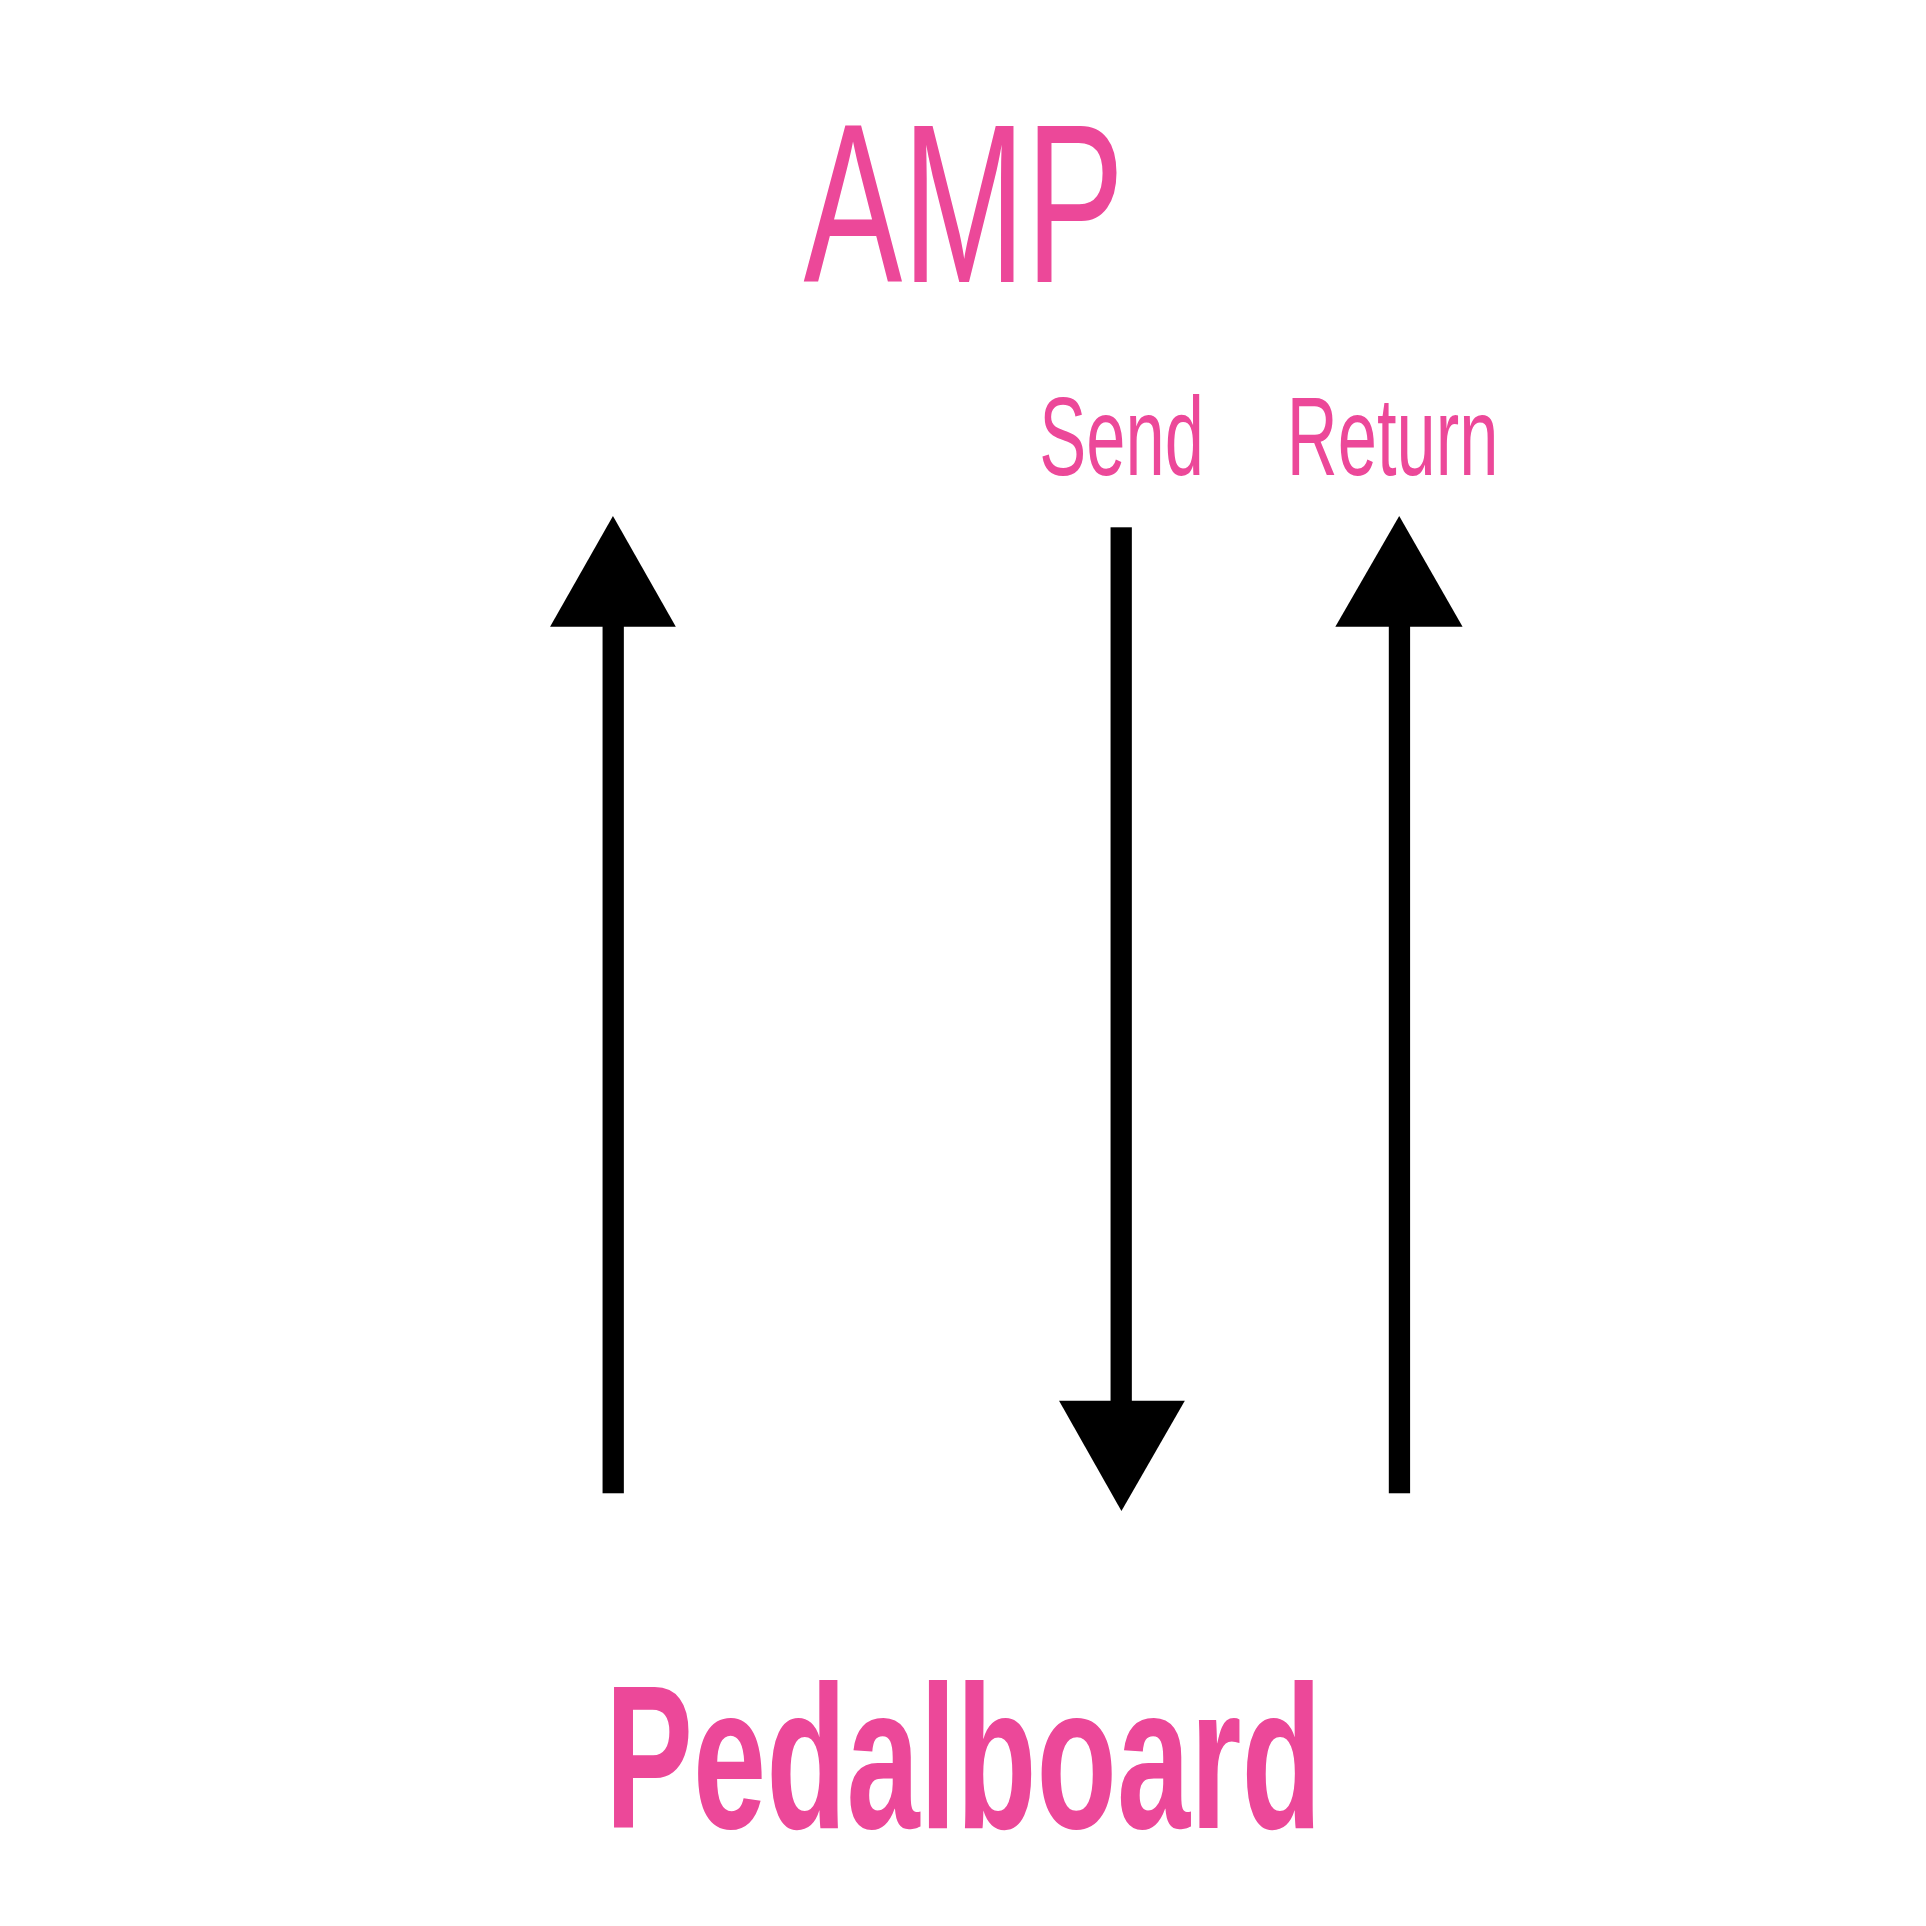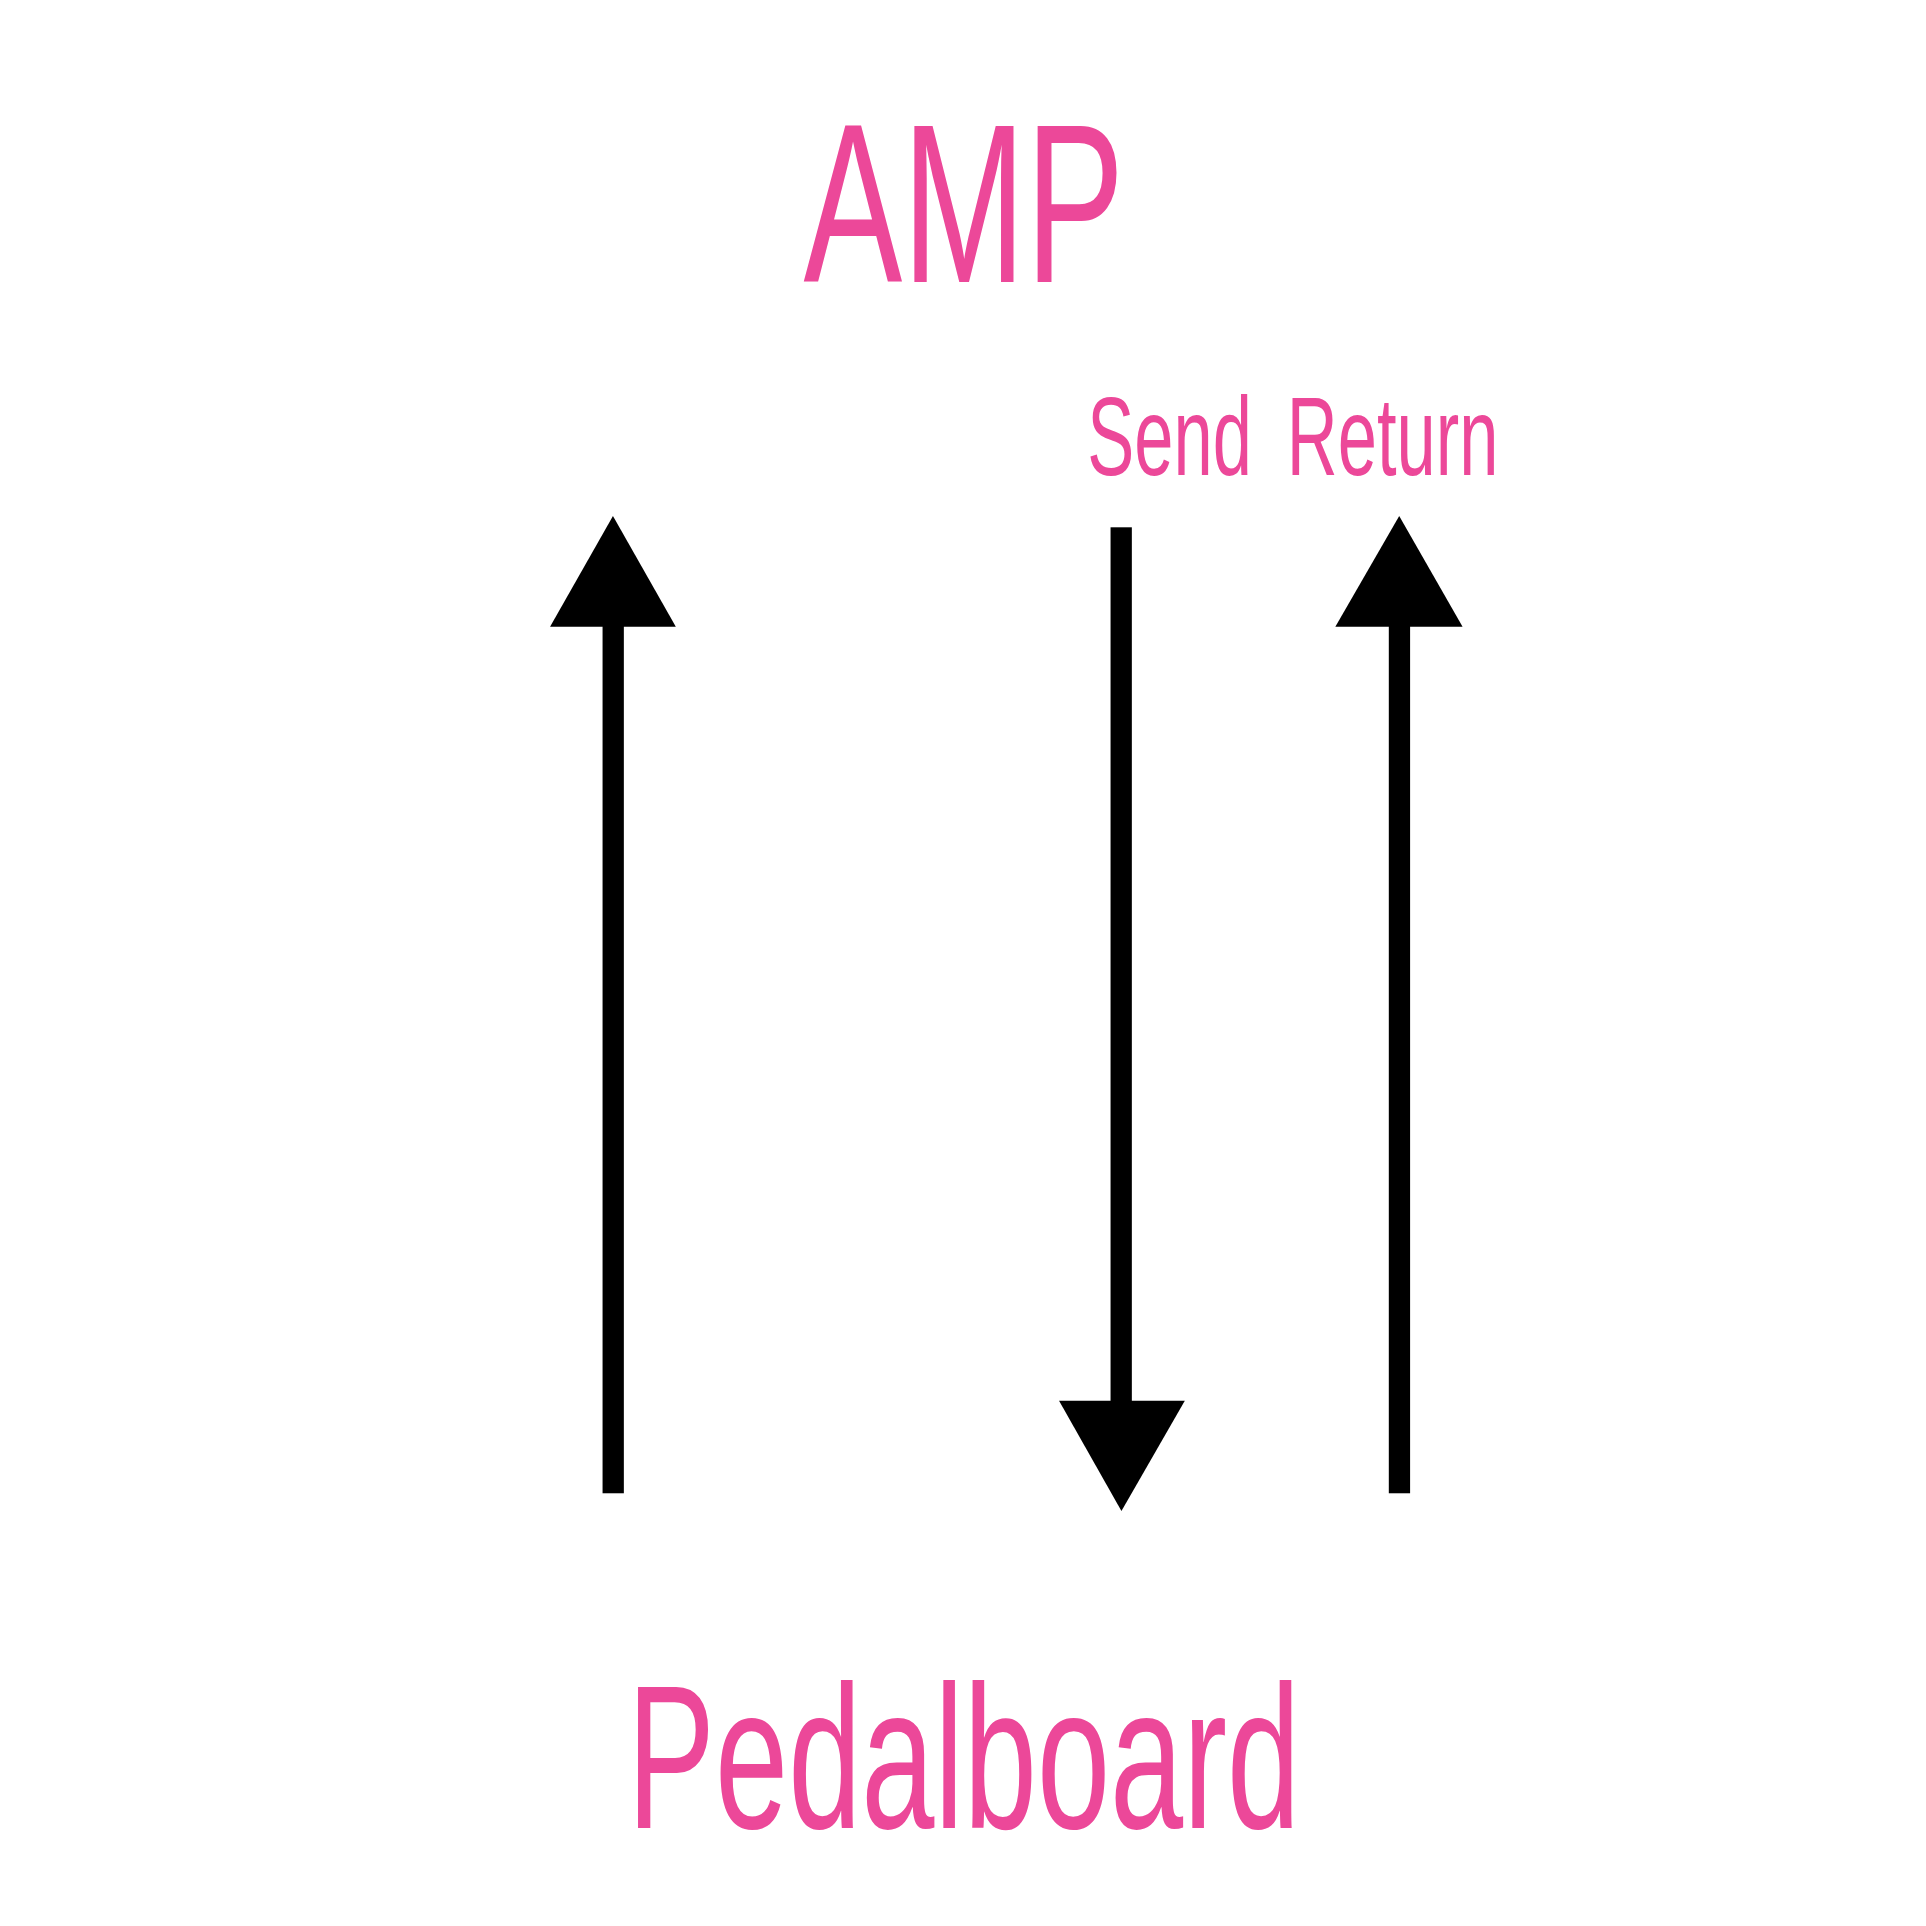--- a/index.html
+++ b/index.html
@@ -43,31 +43,32 @@
     font-size: 226px;
     letter-spacing: 0px;
   }
   #amp-title .cond { transform: scaleX(0.655); }
 
   #pedalboard-title {
     left: 0;
     right: 0;
     top: 1655px;
     font-size: 204px;
+    font-weight: bold;
   }
   #pedalboard-title .cond { transform: scaleX(0.645); }
 
   .port-label {
     top: 382px;
     font-size: 111px;
   }
   .port-label .cond { transform: scaleX(0.635); }
 
   #label-input  { left: 399px; width: 396px; }
-  #label-send   { left: 972px; width: 396px; }
+  #label-send   { left: 924px; width: 396px; }
   #label-return { left: 1195px; width: 396px; text-decoration: underline; }
 
   
   .arrow-svg {
     position: absolute;
     left: 0;
     top: 0;
     width: 1927px;
     height: 1927px;
     pointer-events: none;

